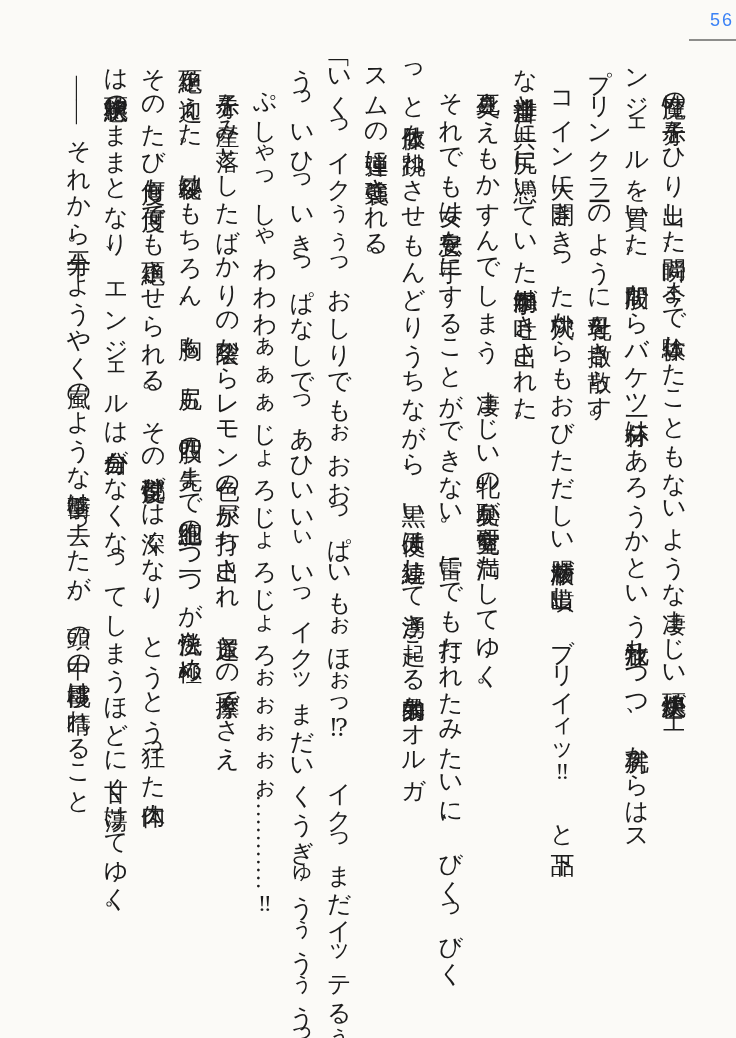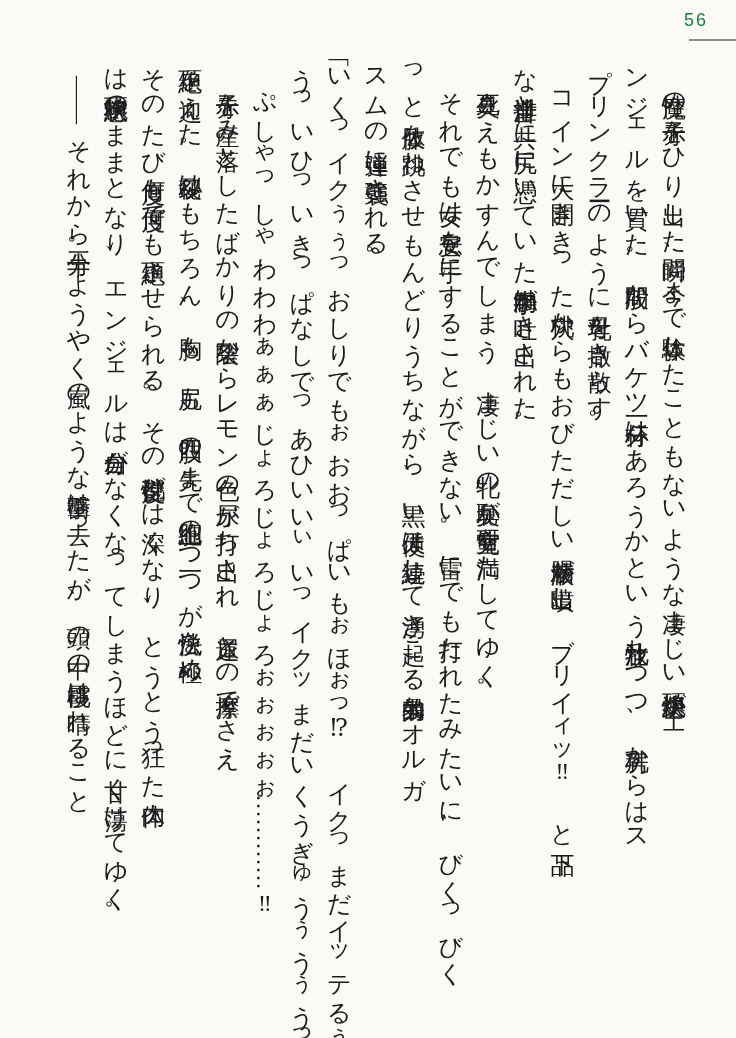--- a/index.html
+++ b/index.html
@@ -4,23 +4,23 @@
 <style>
   html,body { margin:0; padding:0; background:#e8e8e6; }
   .page {
     position:relative;
     width:736px; height:1038px;
     background:#fbfaf7;
     overflow:hidden;
     font-family:"Liberation Serif","DejaVu Serif",serif;
   }
   .pagenum {
-    position:absolute; top:10px; right:28px;
+    position:absolute; top:10px; right:2px;
     font-family:"Liberation Sans","DejaVu Sans",sans-serif;
-    font-size:18px; letter-spacing:2px; color:#15803d;
+    font-size:18px; letter-spacing:2px; color:#3b82f6;
   }
   .pagenum-rule {
     position:absolute; top:39px; right:0;
     width:47px; height:2px; background:#8d8d8b;
   }
   .text-area {
     position:absolute; top:52px; right:44px; height:988px;
     writing-mode:vertical-rl;
     text-orientation:mixed;
     color:#1c1c1c;

